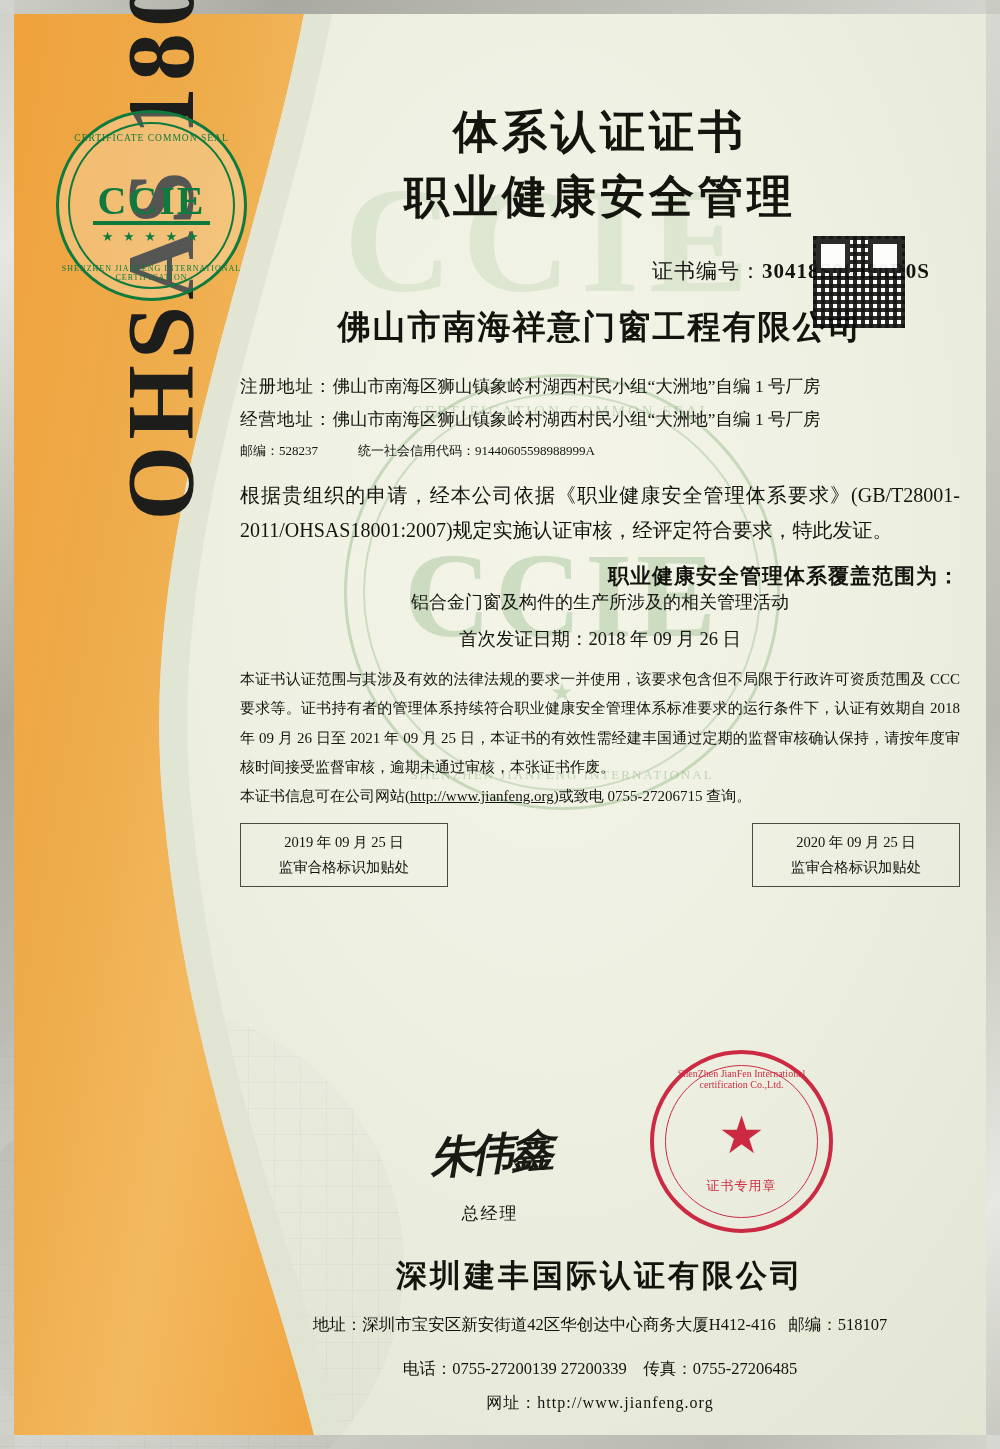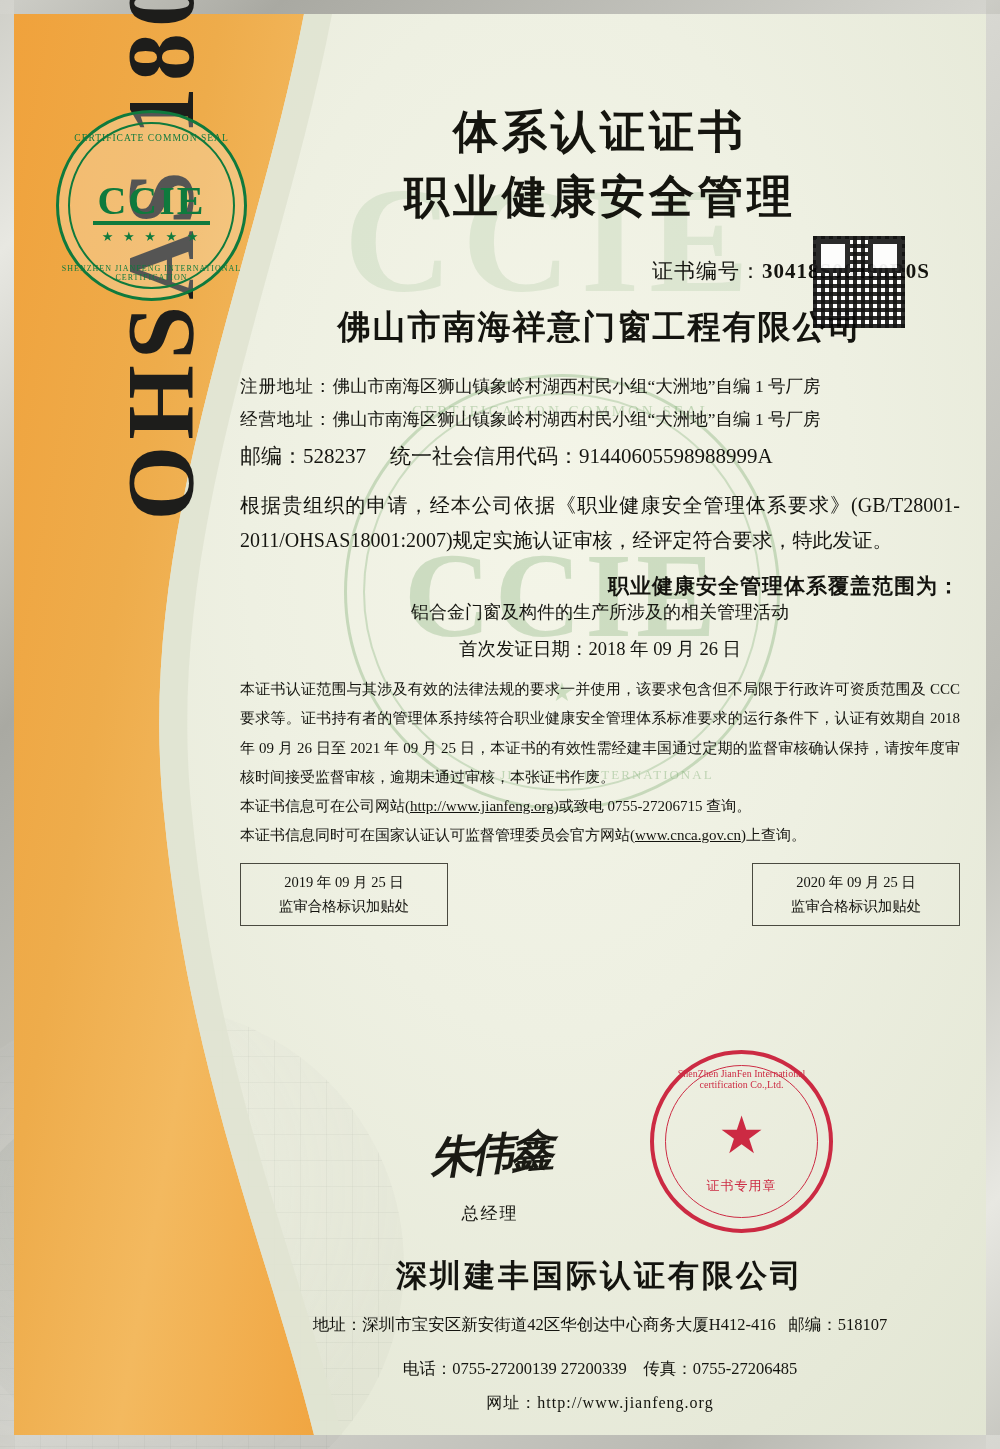--- a/index.html
+++ b/index.html
@@ -156,21 +156,21 @@
     margin-top:20px;text-align:center;
     font-size:33px;font-weight:bold;color:#14140f;letter-spacing:2px;
     font-family:"Liberation Serif","DejaVu Sans",serif;
   }
   .addr{
     margin-top:20px;font-size:17.5px;color:#14140f;line-height:1.9;
     font-family:"Liberation Serif","DejaVu Sans",serif;
   }
   .addr .lbl{letter-spacing:1px;}
   .row2{
-    margin-top:6px;font-size:21px;color:#14140f;display:flex;gap:24px;
+    margin-top:6px;font-size:13px;color:#14140f;display:flex;gap:40px;
     font-family:"Liberation Serif","DejaVu Sans",serif;
   }
   .para{
     margin-top:18px;font-size:20px;line-height:1.75;color:#14140f;text-align:justify;
     font-family:"Liberation Serif","DejaVu Sans",serif;
   }
   .scope-head{
     margin-top:14px;text-align:right;font-size:21px;font-weight:bold;color:#14140f;letter-spacing:1px;
     font-family:"Liberation Serif","DejaVu Sans",serif;
   }
@@ -312,23 +312,20 @@
 
     <div class="issue">
       <span>首次发证日期：</span><span>2018 年 09 月 26 日</span>
     </div>
 
     <div class="fine">
       <div>本证书认证范围与其涉及有效的法律法规的要求一并使用，该要求包含但不局限于行政许可资质范围及 CCC 要求等。证书持有者的管理体系持续符合职业健康安全管理体系标准要求的运行条件下，认证有效期自 2018 年 09 月 26 日至 2021 年 09 月 25 日，本证书的有效性需经建丰国通过定期的监督审核确认保持，请按年度审核时间接受监督审核，逾期未通过审核，本张证书作废。</div>
       <div>
         <span>本证书信息可在公司网站(</span><a href="#">http://www.jianfeng.org</a><span>)或致电 0755-27206715 查询。</span>
       </div>
-      <div>
-        <span>本证书信息同时可在国家认证认可监督管理委员会官方网站(</span><a href="#">www.cnca.gov.cn</a><span>)上查询。</span>
-      </div>
     </div>
 
     <div class="stamps">
       <div class="stampbox">
         <div>2019 年 09 月 25 日</div>
         <div>监审合格标识加贴处</div>
       </div>
       <div class="stampbox">
         <div>2020 年 09 月 25 日</div>
         <div>监审合格标识加贴处</div>

